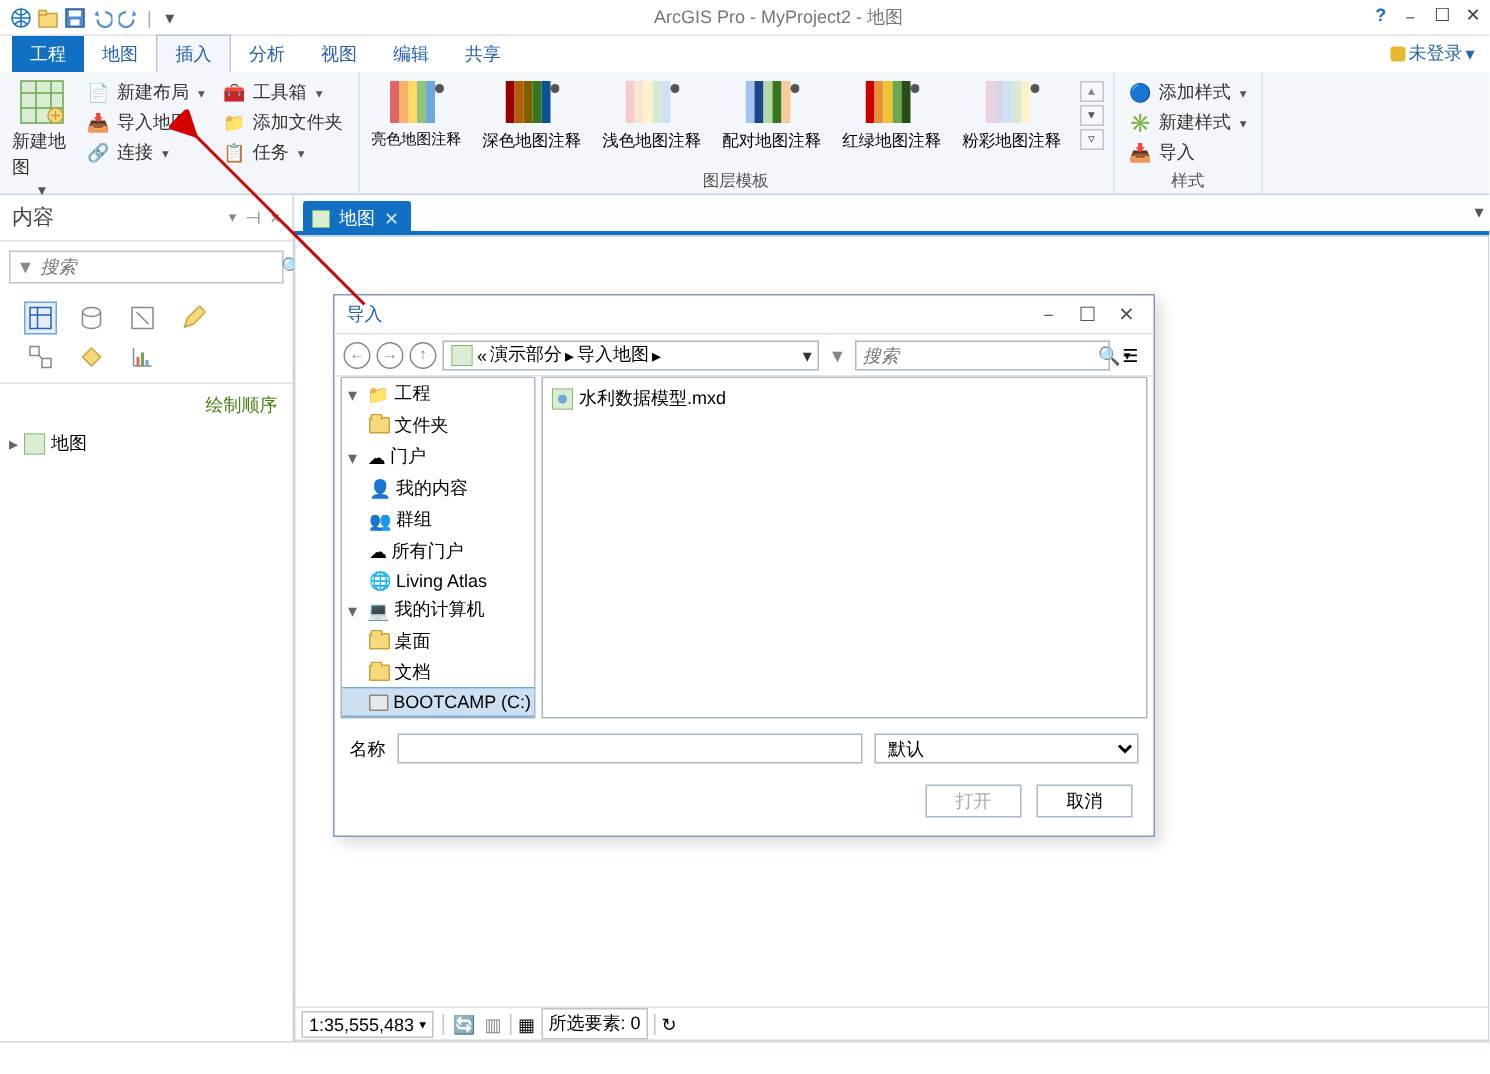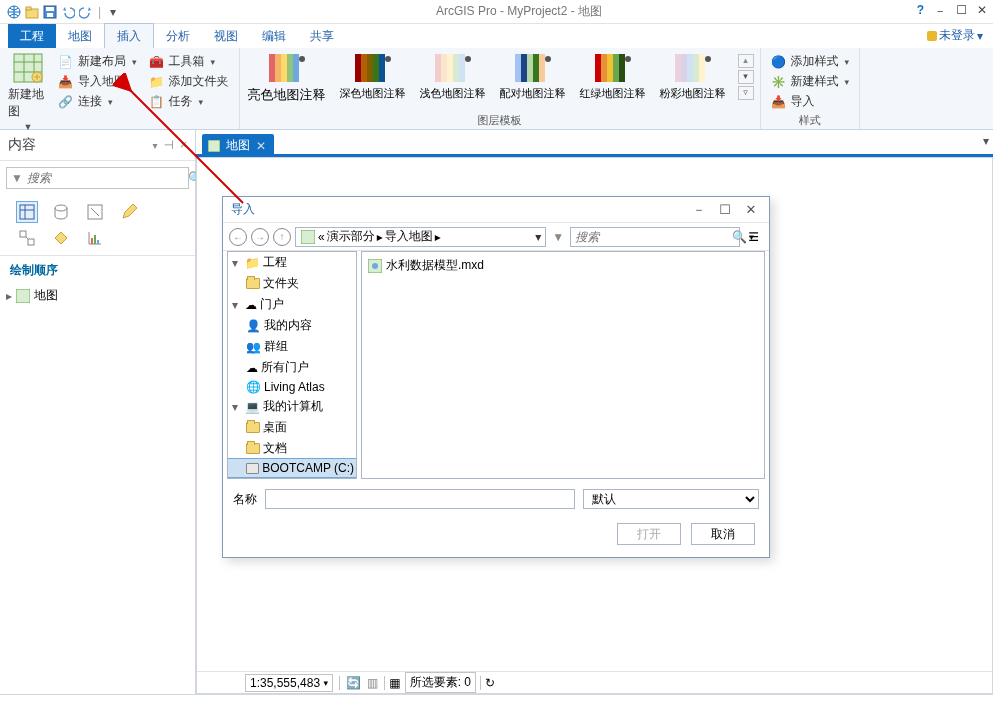--- a/index.html
+++ b/index.html
@@ -37,32 +37,32 @@
 .layout { display:flex; height: calc(716px - 24px - 24px - 82px - 22px); }
 .contents { width: 196px; border-right: 1px solid #d0d7df; display:flex; flex-direction:column; background:#fff;}
 .contents .hdr { padding: 6px 8px; border-bottom:1px solid #e3e3e3; display:flex; align-items:center; color:#444;}
 .contents .hdr .t { flex:1; font-size:14px; }
 .contents .search { margin:6px; border:1px solid #c3c3c3; height:22px; display:flex; align-items:center; padding:0 4px; gap:4px;}
 .contents .search input { border:none; outline:none; flex:1; font-style:italic; color:#888; }
 .contents .toolrows { padding: 4px 0 4px 16px; border-bottom:1px solid #e3e3e3; }
 .toolrow { display:flex; gap:12px; padding:2px 0; }
 .toolrow .tool { width:22px; height:22px; display:flex;align-items:center;justify-content:center; }
 .toolrow .tool.sel { border:1px solid #6fa8dc; background:#e4eef9; }
-.section-label { padding:6px 10px; font-weight:bold; color:#0369a1; font-size:12px;}
+.section-label { padding:6px 10px; font-weight:normal; color:#4d7c0f; font-size:12px;text-align:right;}
 .toc-item { display:flex; align-items:center; gap:4px; padding:2px 4px 2px 6px;}
 .toc-item .tri { color:#666; }
 
 
 .maparea { flex:1; background:#fefefe; position:relative; }
 .maptab { position:absolute; top:4px; left:6px; background:#1170c4; color:#fff; padding:3px 8px 3px 6px; display:flex; align-items:center; gap:6px; border-radius:2px 2px 0 0;}
 .maptab .close { color:#cde0f1; }
 .maptabline { position:absolute; top:24px; left:0; right:0; height:3px; background:#1170c4; }
 .mapbody { position:absolute; top:27px; left:0; right:0; bottom:0; border:1px solid #d0d7df; background:#fff;}
 .mapfoot { position:absolute; bottom:0; left:0; right:0; height:22px; border-top:1px solid #e3e3e3; display:flex; align-items:center; padding:0 4px; font-size:11px; gap:6px;}
-.scalebox { border:1px solid #c3c3c3; padding:1px 4px; width:88px; display:flex;align-items:center;justify-content:space-between;margin-left:44px;}
+.scalebox { border:1px solid #c3c3c3; padding:1px 4px; width:88px; display:flex;align-items:center;justify-content:space-between;}
 .mapfoot .sep { width:1px; height:14px; background:#c3c3c3; }
 .mapfoot .spacer { flex:1; text-align:center; color:#555;}
 .mapfoot .right { display:flex; align-items:center; gap:4px;}
 .selcount { border:1px solid #c3c3c3; padding:1px 4px; }
 
 
 .statusbar { height:22px; border-top:1px solid #d0d7df; }
 
 
 .dialog { position:absolute; left:222px; top:196px; width:548px; height:362px; background:#fff; border:1px solid #7f9db9; box-shadow: 4px 4px 10px rgba(0,0,0,0.15); display:flex; flex-direction:column;}
@@ -231,21 +231,21 @@
           <div class="tic">
             <svg width="36" height="28">
               <rect x="0" y="0" width="6" height="28" fill="#e06666"></rect>
               <rect x="6" y="0" width="6" height="28" fill="#f6b26b"></rect>
               <rect x="12" y="0" width="6" height="28" fill="#ffd966"></rect>
               <rect x="18" y="0" width="6" height="28" fill="#93c47d"></rect>
               <rect x="24" y="0" width="6" height="28" fill="#6fa8dc"></rect>
               <circle cx="33" cy="5" r="3" fill="#555"></circle>
             </svg>
           </div>
-          <span style="font-size:13px;">亮色地图注释</span>
+          <span style="font-size:10px;">亮色地图注释</span>
         </div>
       <div class="tboxbtn">
           <div class="tic">
             <svg width="36" height="28">
               <rect x="0" y="0" width="6" height="28" fill="#900"></rect>
               <rect x="6" y="0" width="6" height="28" fill="#b45f06"></rect>
               <rect x="12" y="0" width="6" height="28" fill="#7f6000"></rect>
               <rect x="18" y="0" width="6" height="28" fill="#38761d"></rect>
               <rect x="24" y="0" width="6" height="28" fill="#0b5394"></rect>
               <circle cx="33" cy="5" r="3" fill="#555"></circle>

